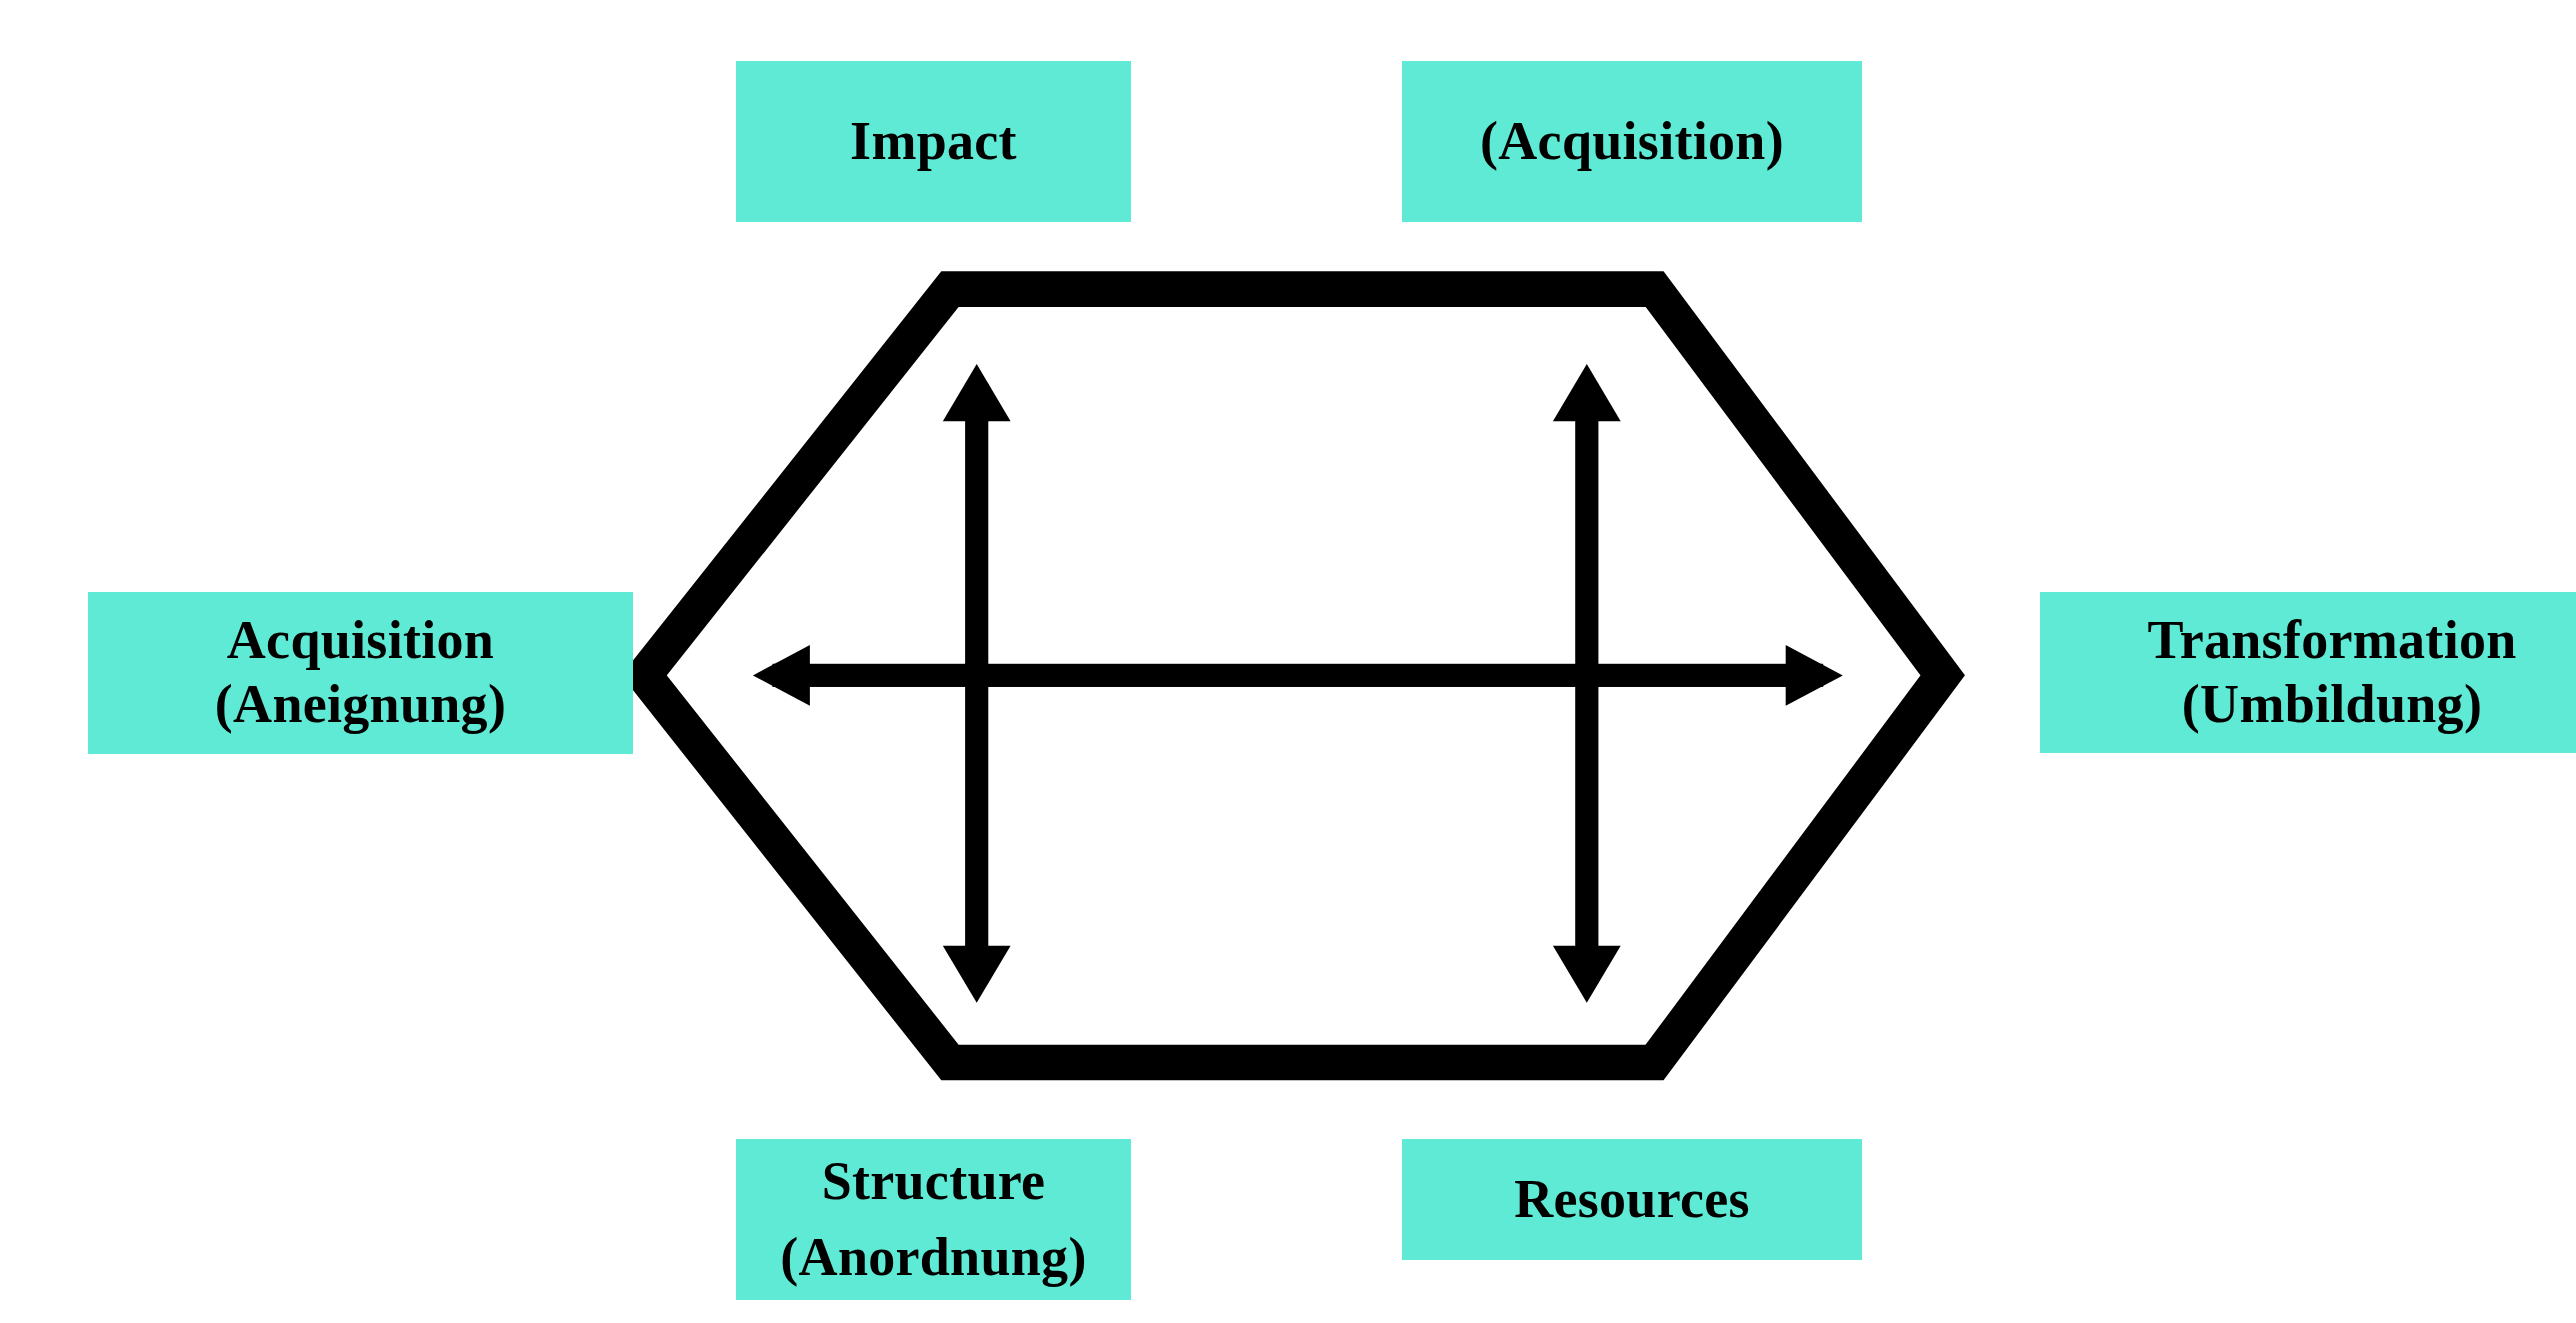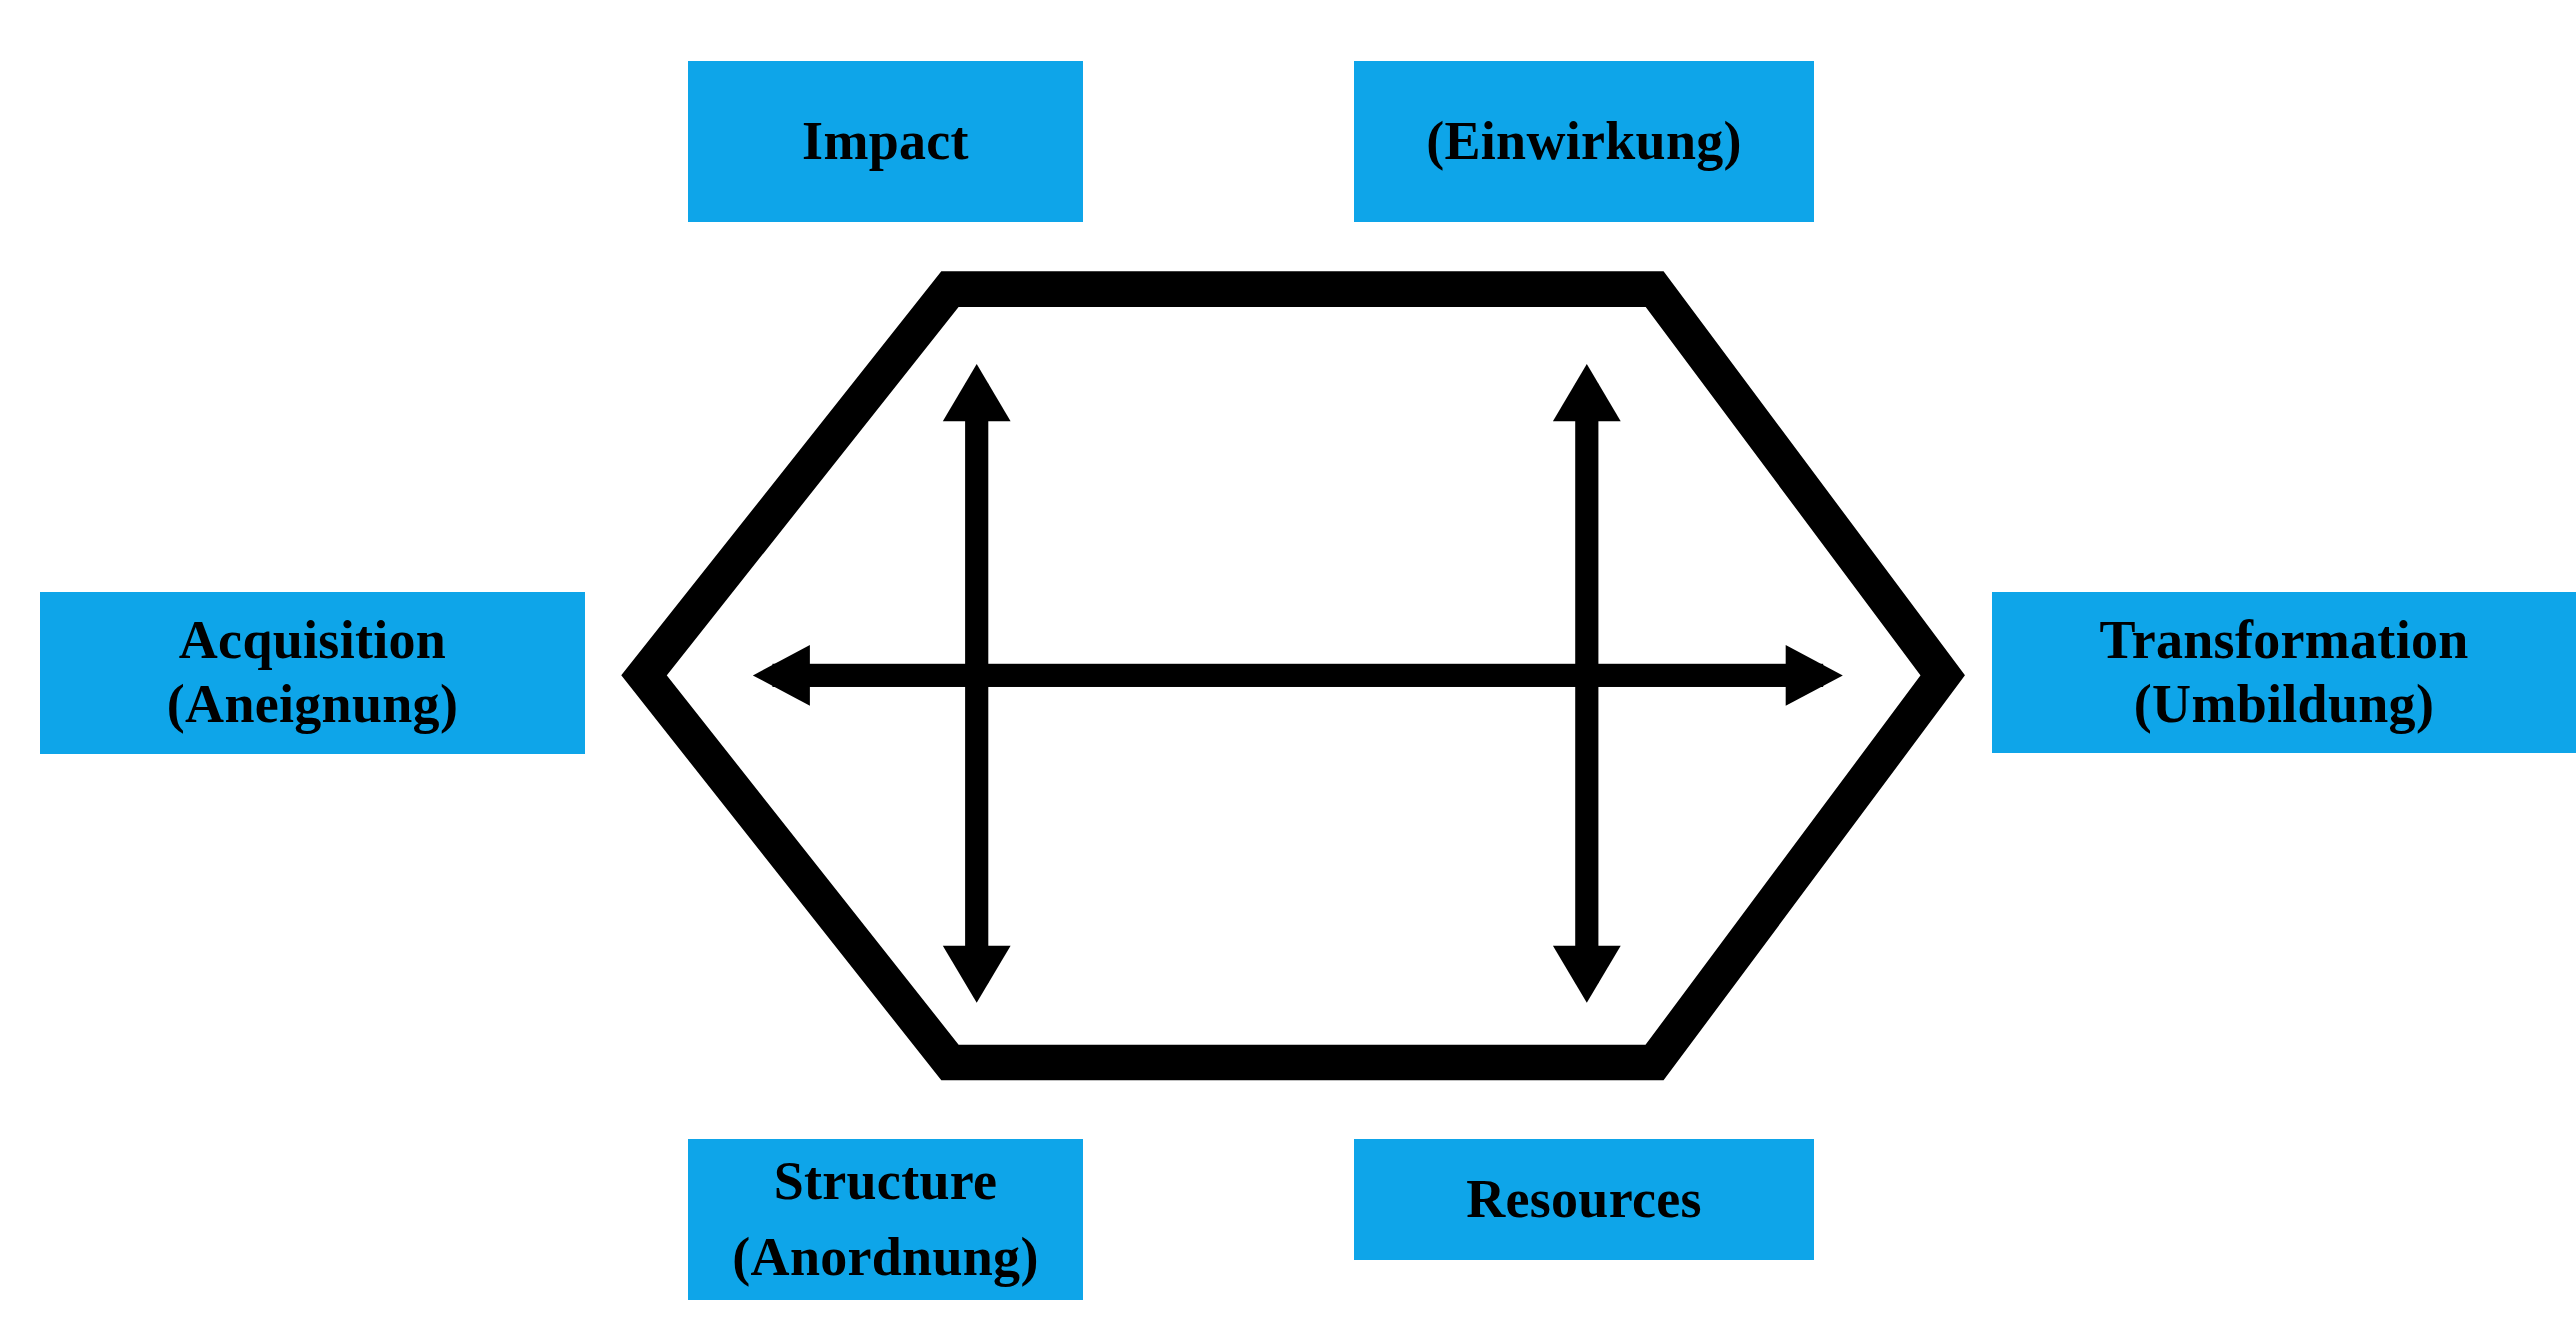--- a/index.html
+++ b/index.html
@@ -30,34 +30,35 @@
     position: absolute;
     left: 0;
     top: 0;
     width: 2576px;
     height: 1324px;
   }
 
   
   .label-box {
     position: absolute;
-    background: #0ea5e9;
+    background: #5eead4;
     color: #000000;
     display: flex;
     flex-direction: column;
     align-items: center;
     justify-content: center;
     font-family: "Liberation Serif", "DejaVu Serif", serif;
     font-weight: bold;
     font-size: 54px;
     line-height: 1.18;
     letter-spacing: 0.3px;
     text-align: left;
     box-sizing: border-box;
     white-space: nowrap;
+    margin-left: 48px;
   }
   .label-line {
     display: block;
   }
 
   
   #label-impact      { left: 688px;  top: 61px;   width: 395px; height: 161px; }
   #label-expansion   { left: 1354px; top: 61px;   width: 460px; height: 161px; }
   #label-acquisition { left: 40px;   top: 592px;  width: 545px; height: 162px; }
   #label-transformation { left: 1992px; top: 592px; width: 584px; height: 161px; }
@@ -90,21 +91,21 @@
       <polygon points="844,757 908,791 908,723" fill="#000000"></polygon>
       <polygon points="2066,757 2002,791 2002,723" fill="#000000"></polygon>
     </g>
   </svg>
 
   <div class="label-box" id="label-impact">
     <span class="label-line">Impact</span>
   </div>
 
   <div class="label-box" id="label-expansion">
-    <span class="label-line">(Einwirkung)</span>
+    <span class="label-line">(Acquisition)</span>
   </div>
 
   <div class="label-box" id="label-acquisition">
     <span class="label-line">Acquisition</span>
     <span class="label-line">(Aneignung)</span>
   </div>
 
   <div class="label-box" id="label-transformation">
     <span class="label-line">Transformation</span>
     <span class="label-line">(Umbildung)</span>

